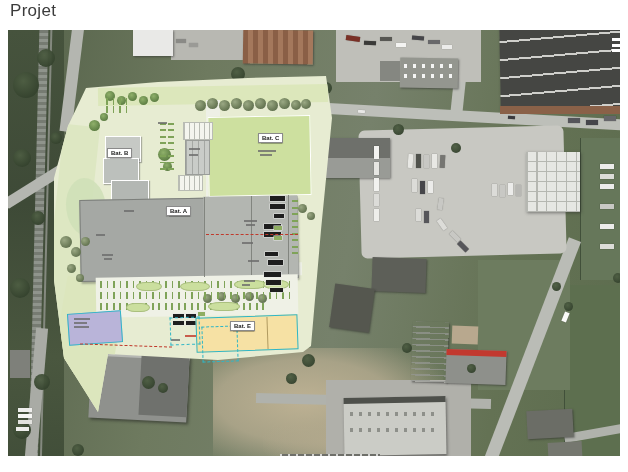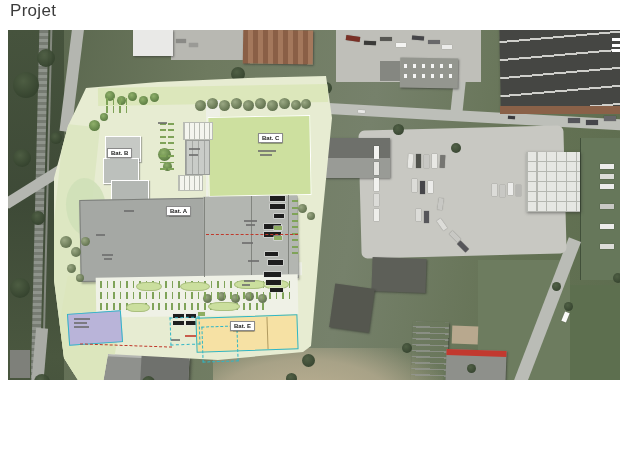--- a/index.html
+++ b/index.html
@@ -1,16 +1,16 @@
 <!DOCTYPE html>
 <html><head>
 <meta charset="utf-8">
 <style>
   html,body{margin:0;padding:0;background:#fff;}
-  #stage{position:relative;width:628px;height:380px;background:#fff;overflow:hidden;
+  #stage{position:relative;width:628px;height:456px;background:#fff;overflow:hidden;
          font-family:"Liberation Sans",sans-serif;}
   #page-title{position:absolute;left:10px;top:1px;margin:0;font-size:17px;font-weight:400;
          color:#3b3b3b;letter-spacing:.3px;}
   #photo{position:absolute;left:8px;top:30px;width:612px;height:436px;overflow:hidden;
          background:linear-gradient(100deg,#55624a,#6e7a5f 30%,#76816b 55%,#647254 80%,#5c6c4e);}
   .abs{position:absolute;}
   
   .tree{position:absolute;border-radius:50%;z-index:2;}
   .tree.o{background:radial-gradient(circle at 35% 35%,#9aa883,#6c7c58 60%,#55644a);}
   .tree.g{background:radial-gradient(circle at 40% 35%,#8fb06a,#5f8045 70%,#4c6a38);}

